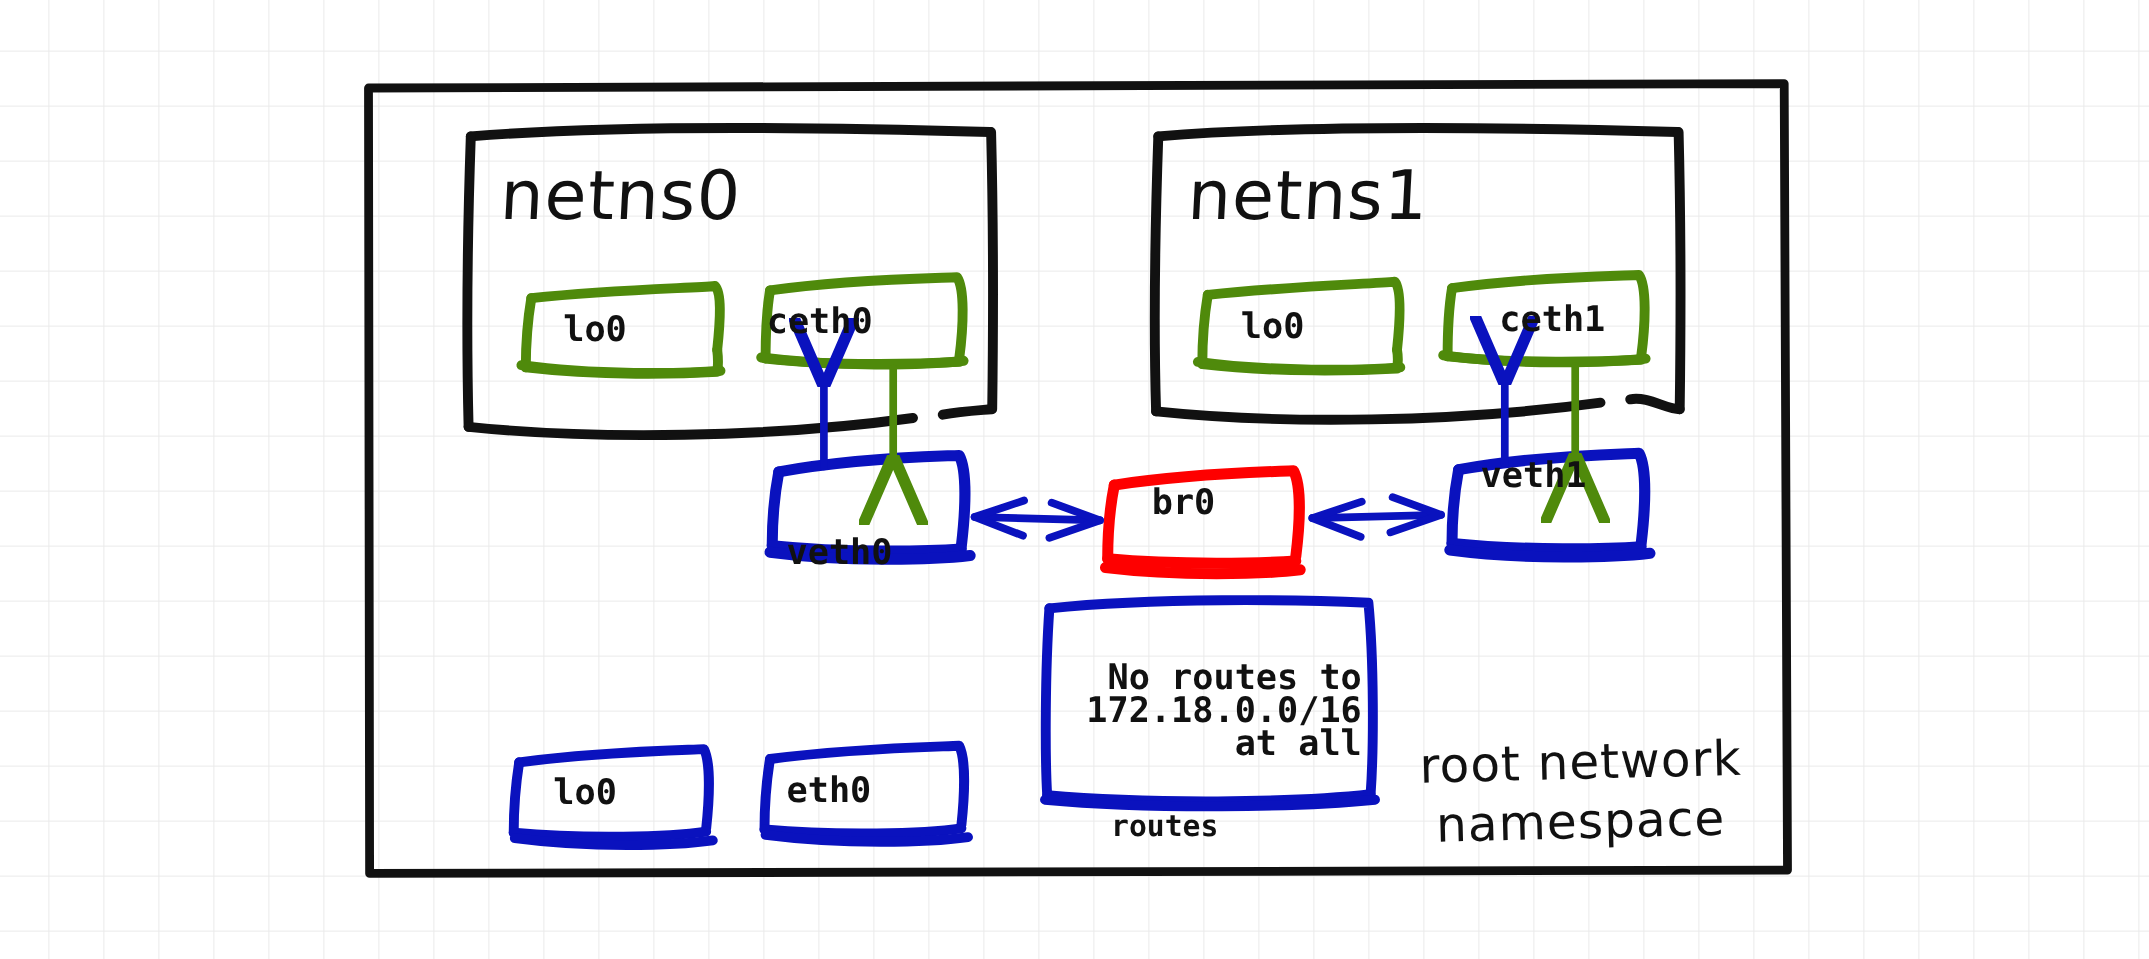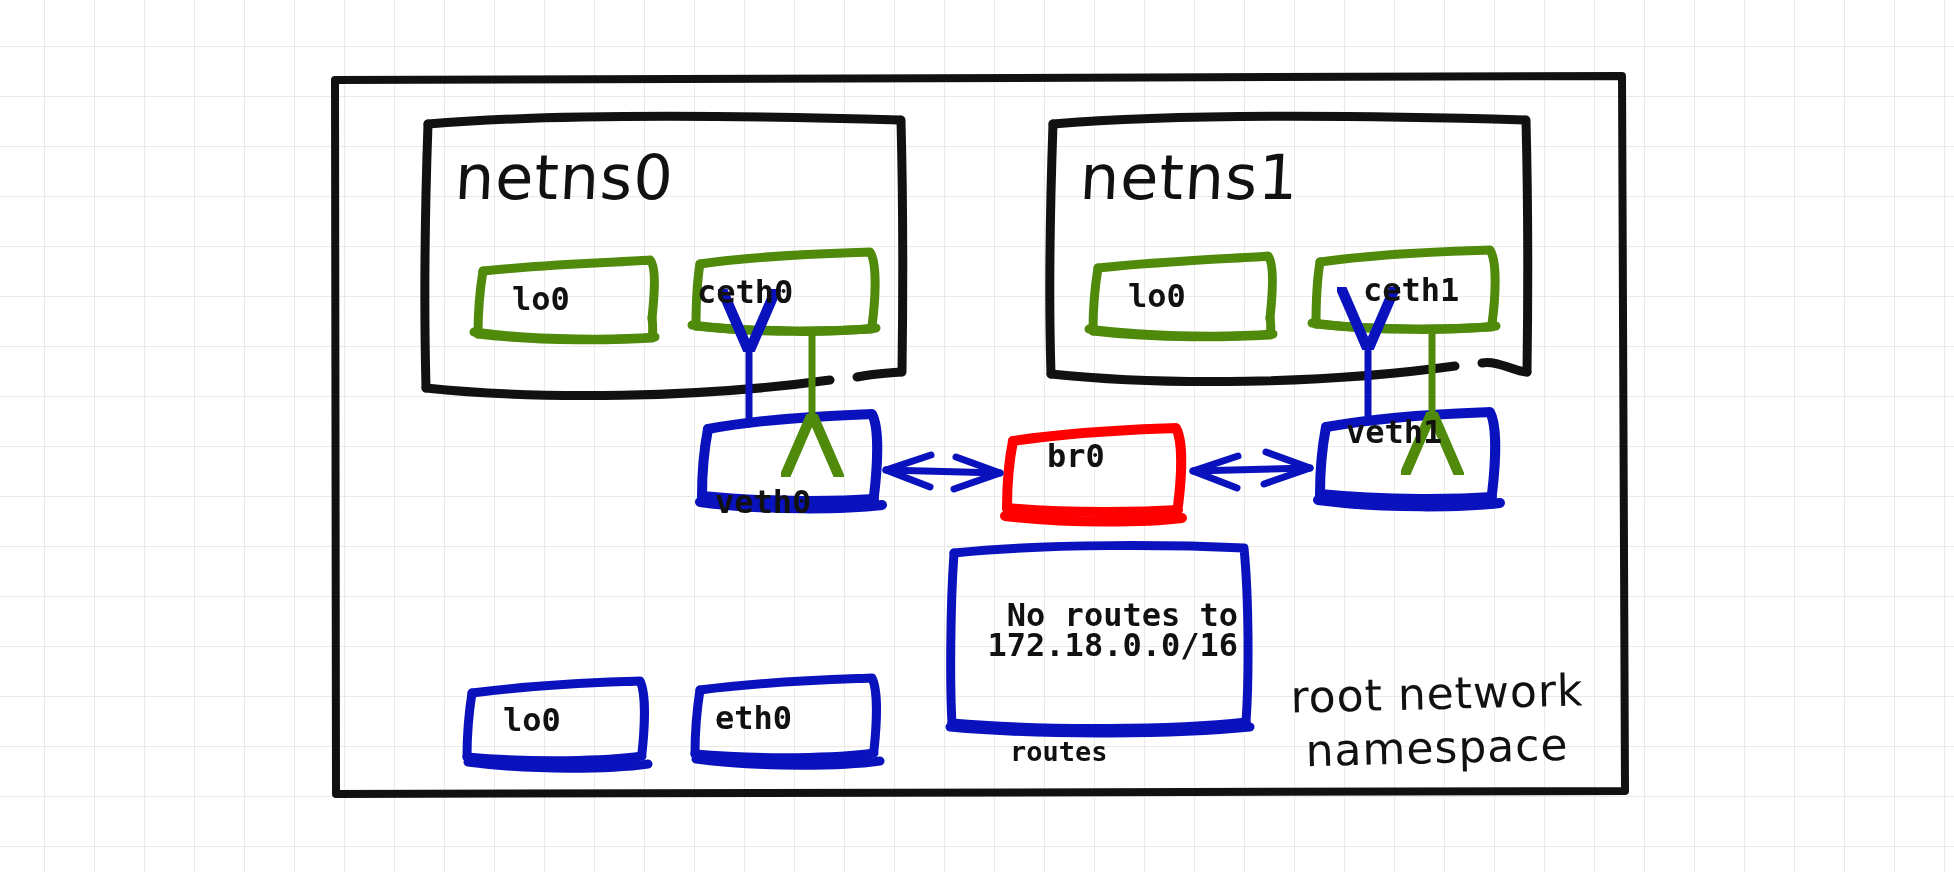--- a/index.html
+++ b/index.html
@@ -223,20 +223,21 @@
   <div class="lbl mono box-label" style="left:1128px; top:280px;">lo0</div>
   <div class="lbl mono box-label" style="left:1363px; top:274px;">ceth1</div>
 
   <div class="lbl mono box-label" style="left:715px; top:442px;margin-top:44px;">veth0</div>
   <div class="lbl mono box-label" style="left:1333px; top:416px;margin-left:13px;">veth1</div>
 
   <div class="lbl mono box-label" style="left:1047px; top:440px;">br0</div>
 
   <div class="lbl mono routes-text" style="left:968px; top:598px; width:270px;">No routes to</div>
   <div class="lbl mono routes-text" style="left:968px; top:628px; width:270px;">172.18.0.0/16</div>
+  <div class="lbl mono routes-text" style="left:968px; top:658px; width:270px;">at all</div>
 
   <div class="lbl mono routes-cap" style="left:1010px; top:738px;">routes</div>
 
   <div class="lbl mono box-label" style="left:503px; top:704px;">lo0</div>
   <div class="lbl mono box-label" style="left:715px; top:702px;text-align:right;">eth0</div>
 
   <div class="lbl hand root-cap" style="left:1272px; top:667px; width:330px;">root network</div>
   <div class="lbl hand root-cap" style="left:1272px; top:721px; width:330px;">namespace</div>
 
 </div>

